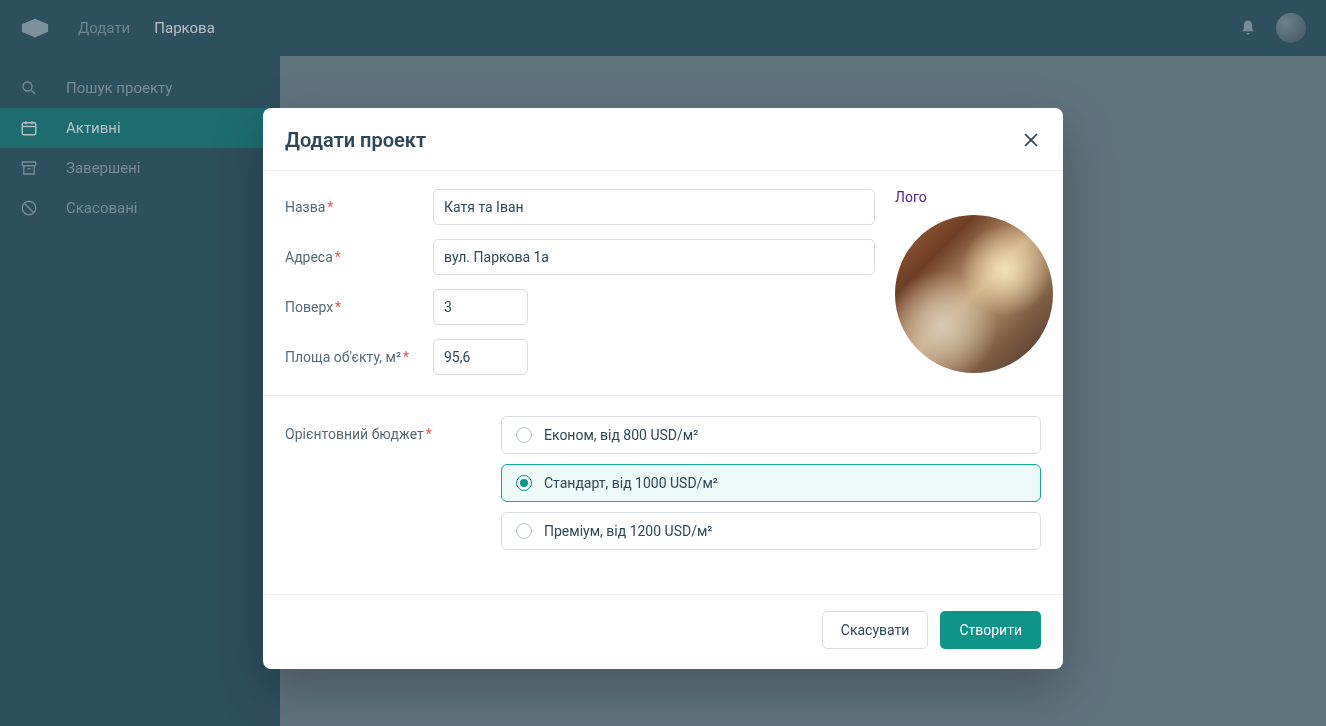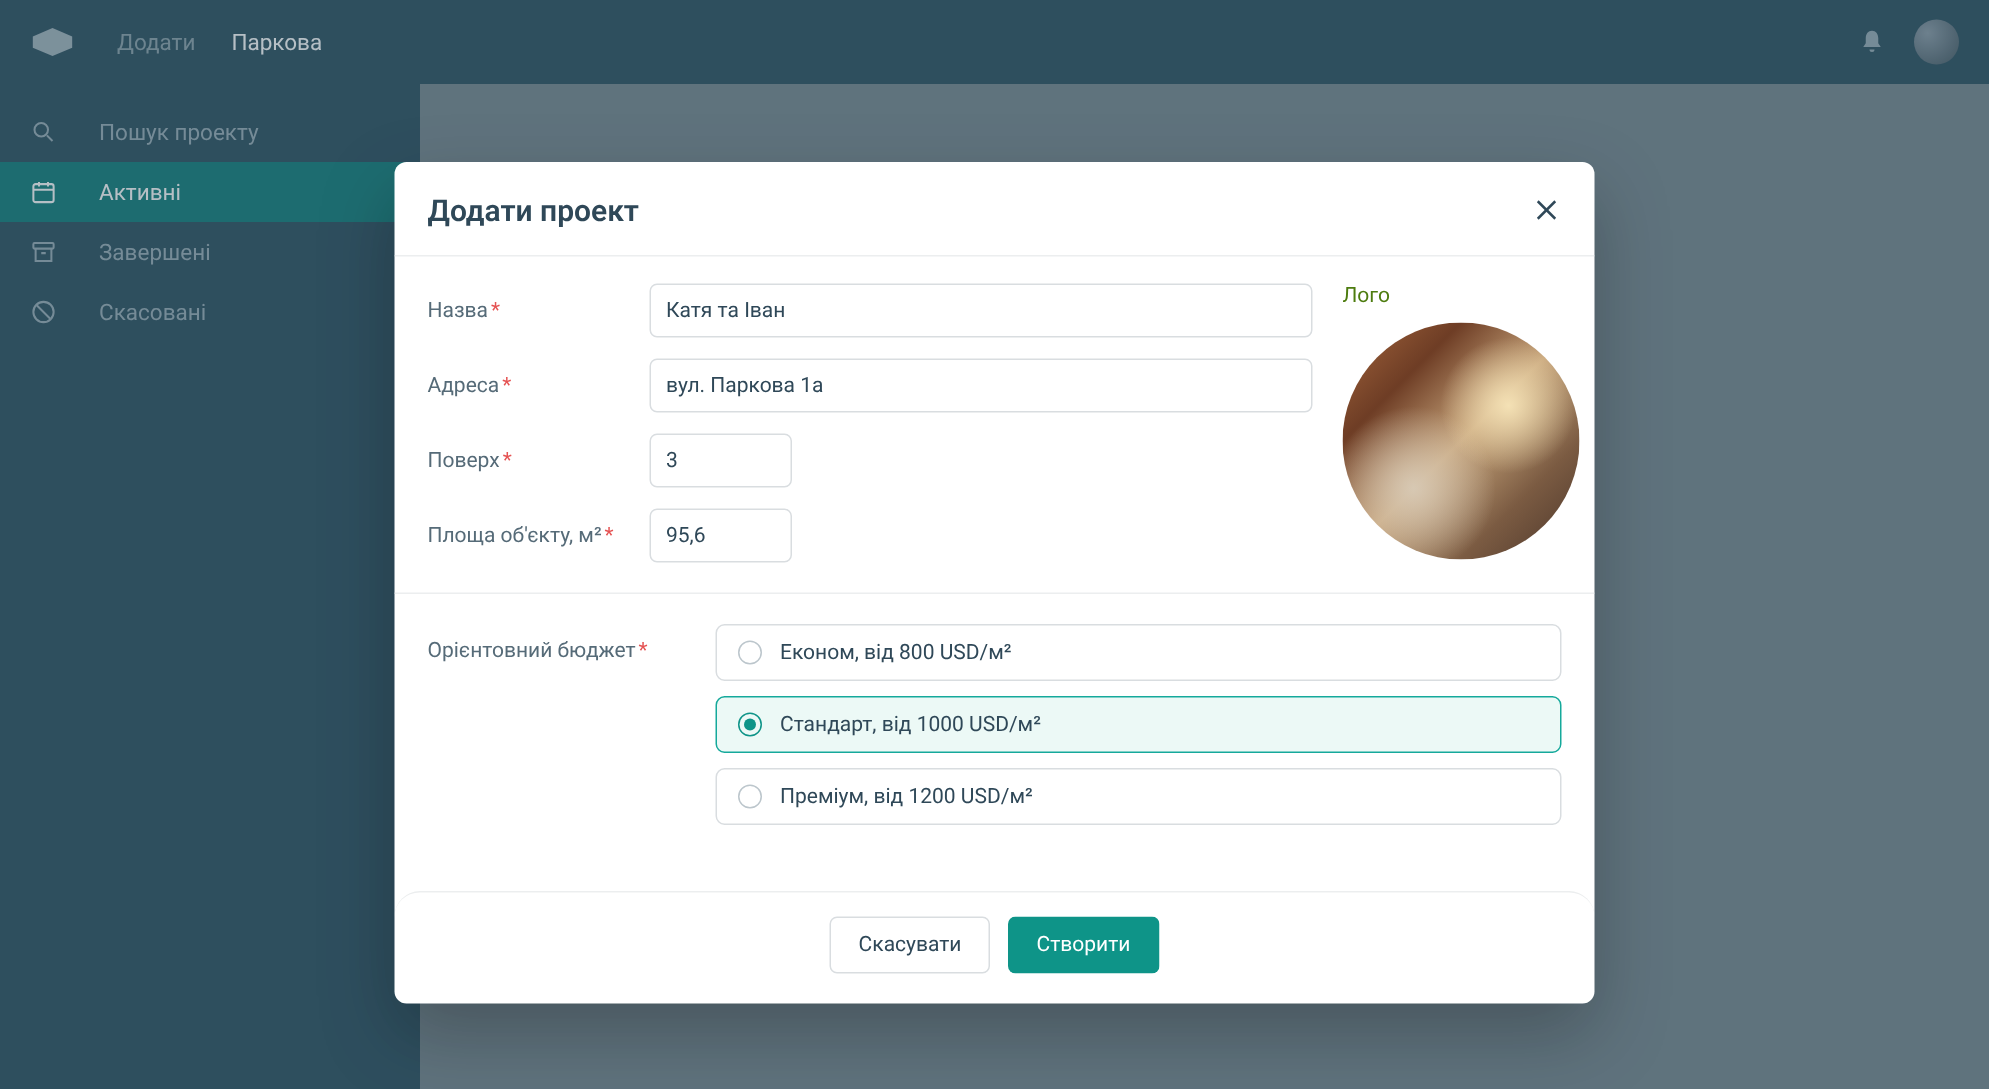--- a/index.html
+++ b/index.html
@@ -103,33 +103,33 @@
     font-size: 14px;
     color: #2f4858;
     font-family: inherit;
   }
   .text-input.wide { width: 442px; }
   .text-input.narrow { width: 95px; }
 
   .form-cols { display: flex; gap: 20px; }
   .left-col { flex: 1; }
   .right-col { width: 170px; }
-  .logo-label { font-size: 14px; color: #4d7c0f; margin-bottom: 10px; }
+  .logo-label { font-size: 14px; color: #4c1d95; margin-bottom: 10px; }
   .logo-circle {
     width: 158px; height: 158px; border-radius: 50%;
     background:
       radial-gradient(circle at 70% 35%, #f4e1b5 0%, transparent 30%),
       radial-gradient(circle at 30% 70%, #d7c8b3 0%, transparent 35%),
       linear-gradient(135deg, #a5663d 0%, #6e3d25 25%, #c9a77d 50%, #7b5b42 75%, #4a352a 100%);
     cursor: pointer;
   }
 
   .divider { height: 1px; background: #eceeef; margin: 6px -22px 20px -22px; }
 
-  .budget-row { display: flex; gap: 44px; }
+  .budget-row { display: flex; gap: 68px; }
   .budget-label { width: 148px; font-size: 14px; color: #566b78; padding-top: 10px; }
   .radio-stack { flex: 1; display: flex; flex-direction: column; gap: 10px; }
   .radio-card {
     display: flex; align-items: center; gap: 12px;
     border: 1px solid #d9dde0;
     border-radius: 6px;
     padding: 10px 14px;
     font-size: 14px;
     color: #2f4858;
     cursor: pointer;
@@ -144,25 +144,24 @@
     position: relative;
     flex-shrink: 0;
   }
   .radio-card.selected .radio-dot { border-color: #0e9488; }
   .radio-card.selected .radio-dot::after {
     content: ""; position: absolute; inset: 3px;
     border-radius: 50%; background: #0e9488;
   }
 
   .modal-footer {
-    display: flex; justify-content: center; gap: 12px;
+    display: flex; justify-content: flex-end; gap: 12px;
     padding: 16px 22px 20px 22px;
     border-top: 1px solid #eceeef;
     margin-top: 22px;
-    border-radius: 17px;
   }
   .btn {
     height: 38px; padding: 0 18px;
     border-radius: 5px;
     font-size: 14px;
     font-family: inherit;
     cursor: pointer;
     border: 1px solid transparent;
   }
   .btn-secondary { background: #fff; border-color: #d9dde0; color: #2f4858; }

